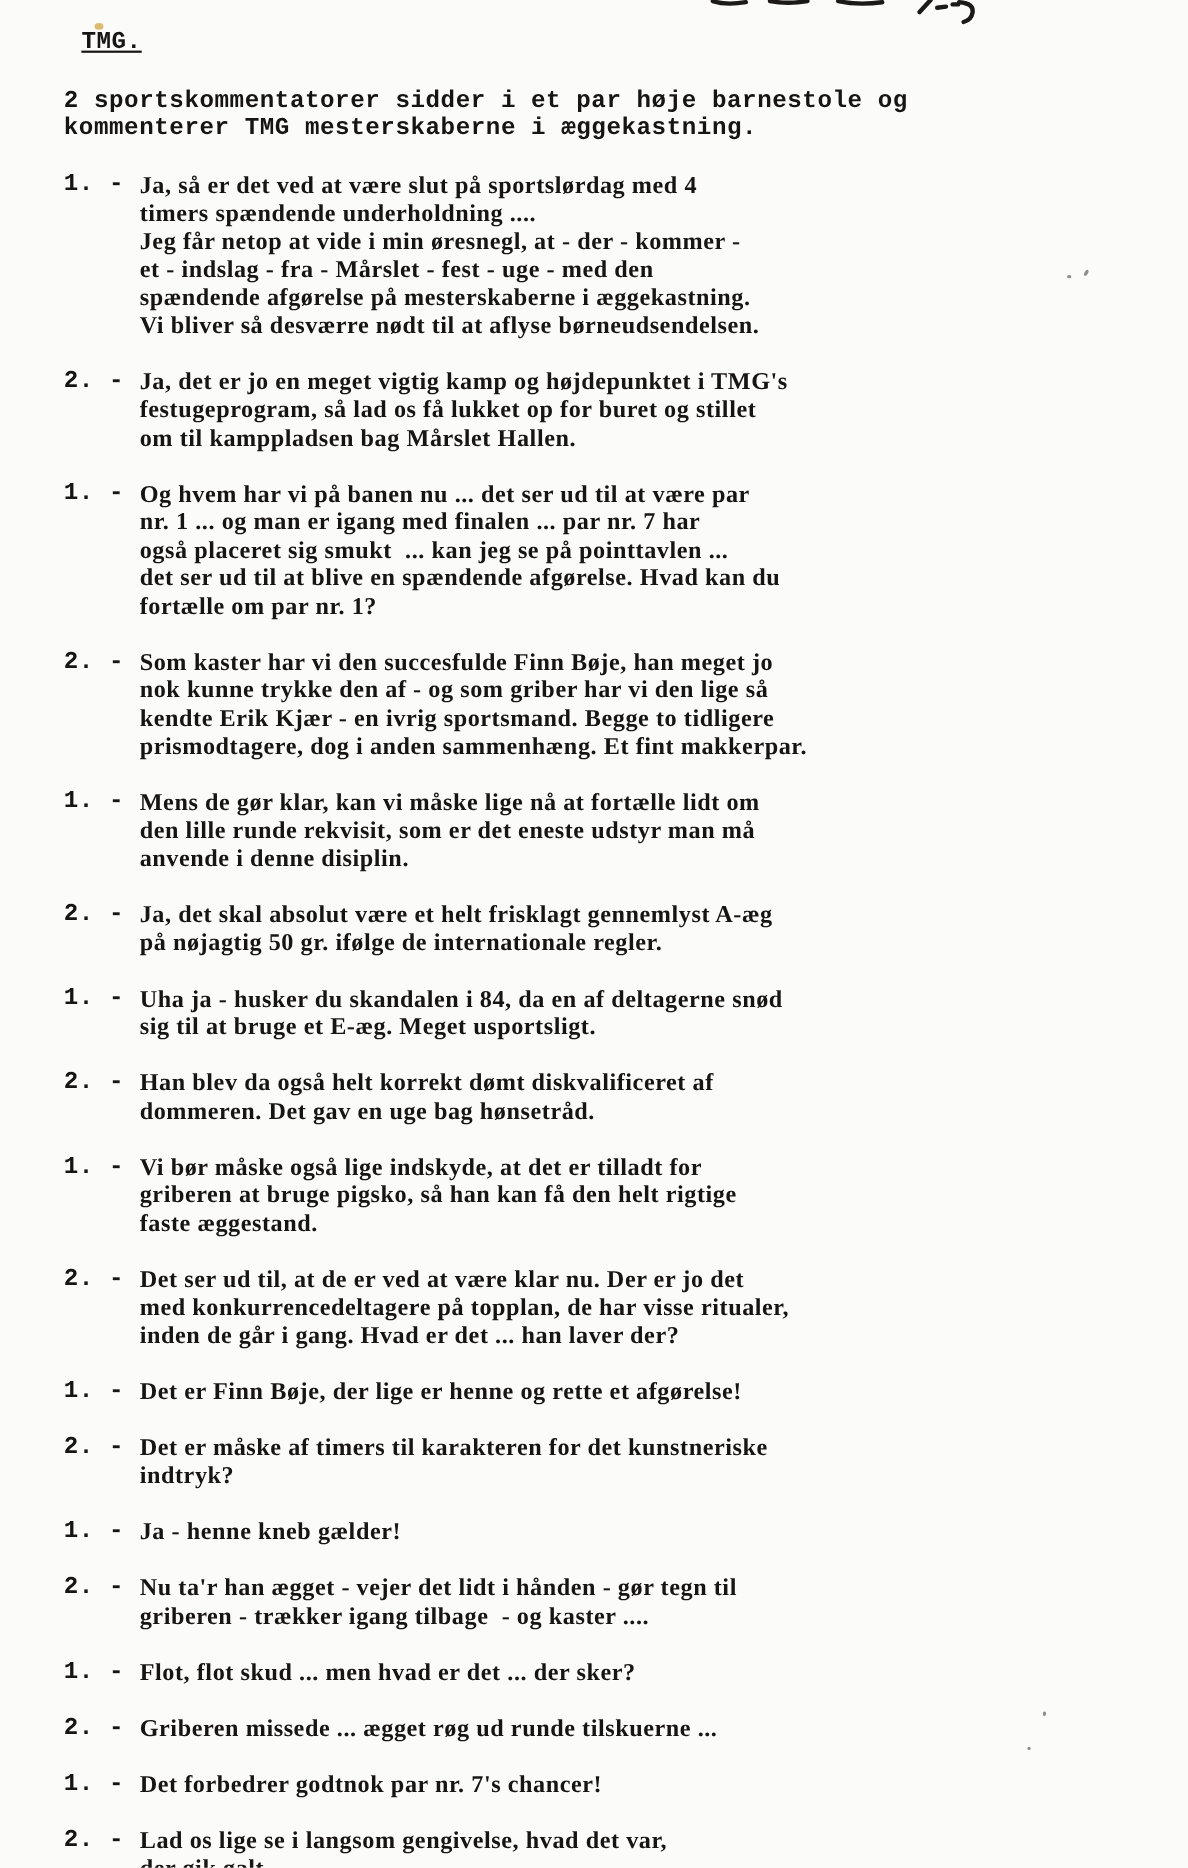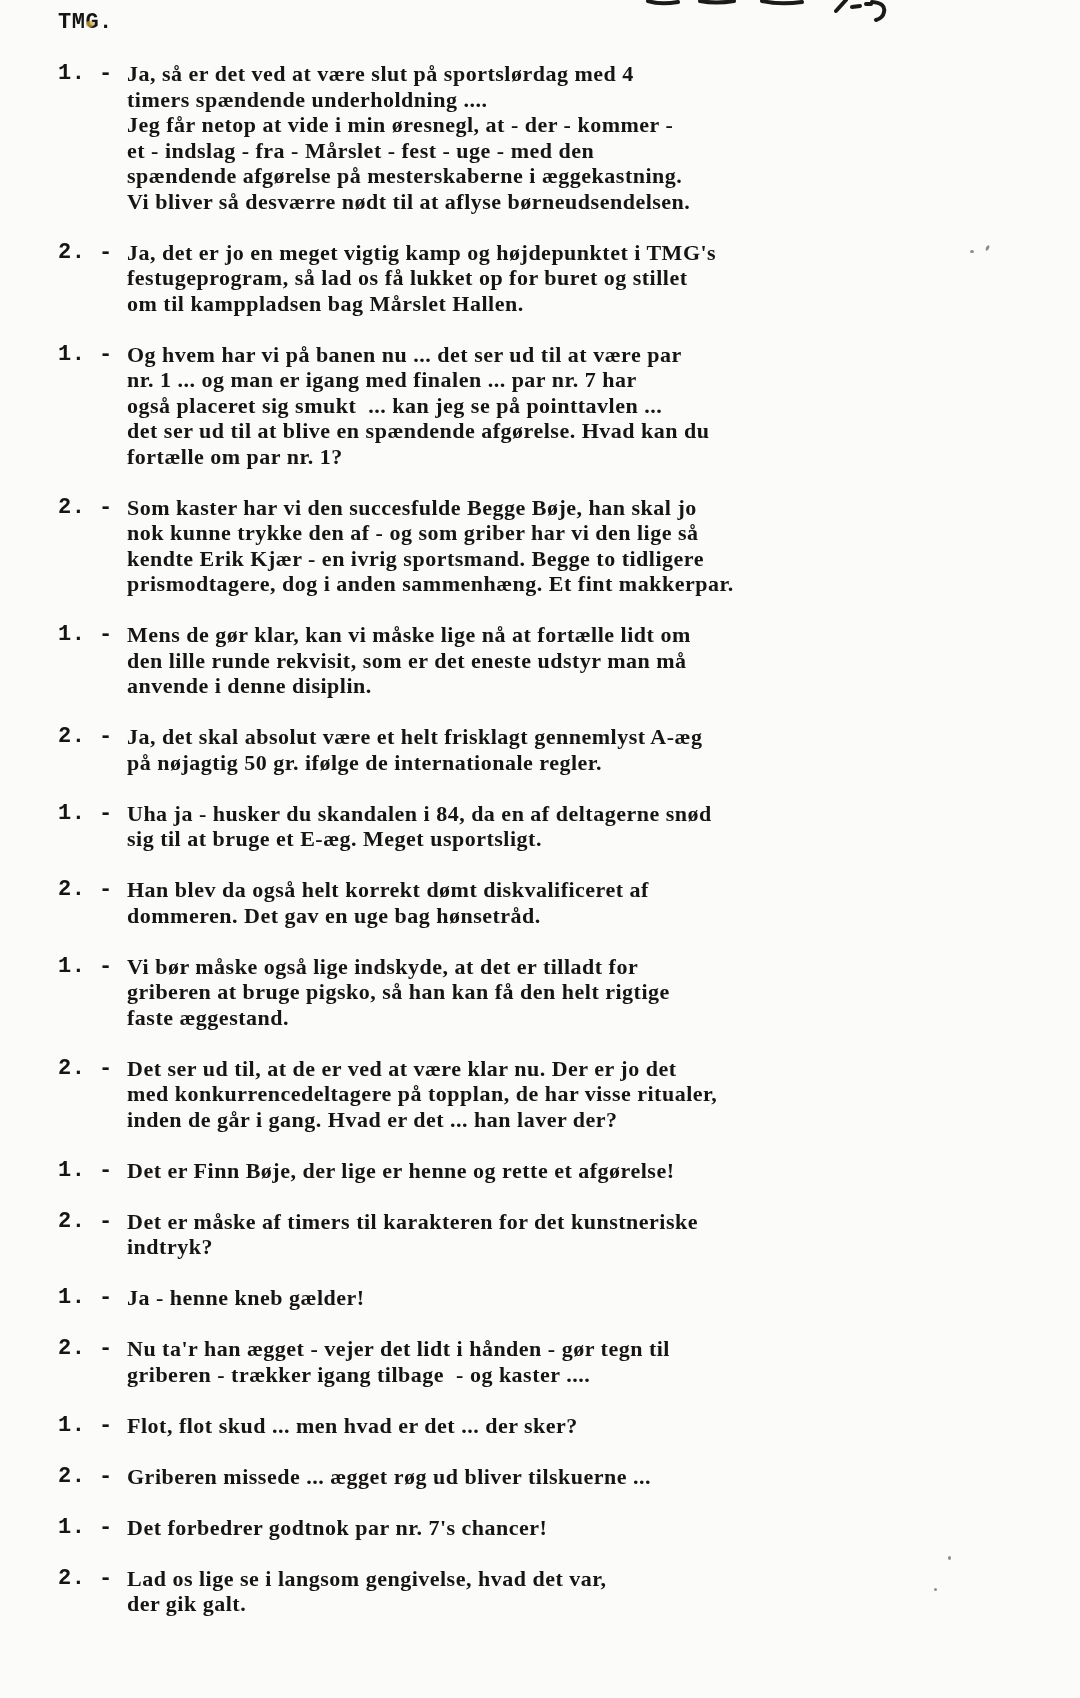--- a/index.html
+++ b/index.html
@@ -19,22 +19,23 @@
     line-height: 25.5px;
     letter-spacing: 0.5px;
   }
   .page {
     position: absolute;
     inset: 0;
     padding: 10px 36px 0 58px;
     box-sizing: border-box;
   }
   .doc-header {
-    margin: 0;
+    margin: 16px;
     white-space: pre-wrap;
+    text-decoration: underline;
   }
   .intro {
     margin: 27px 0 0 0;
     white-space: pre-wrap;
   }
   .utterance {
     display: flex;
     margin-top: 25.5px;
     align-items: flex-start;
   }
@@ -76,20 +77,22 @@
   .speck.s3 { left: 948px; top: 1556px; width: 3px; height: 4px; }
   .speck.s4 { left: 934px; top: 1588px; width: 3px; height: 3px; }
 </style>
 </head>
 <body>
 
 <div class="page">
 
   <div class="doc-header">TMG.</div>
 
+  <div class="intro">2 sportskommentatorer sidder i et par høje barnestole og
+kommenterer TMG mesterskaberne i æggekastning.</div>
 
   <div>
   <div class="utterance">
     <div class="speaker">1. -</div>
     <div class="utterance-text">Ja, så er det ved at være slut på sportslørdag med 4
 timers spændende underholdning ....
 Jeg får netop at vide i min øresnegl, at - der - kommer -
 et - indslag - fra - Mårslet - fest - uge - med den
 spændende afgørelse på mesterskaberne i æggekastning.
 Vi bliver så desværre nødt til at aflyse børneudsendelsen.</div>
@@ -106,21 +109,21 @@
     <div class="speaker">1. -</div>
     <div class="utterance-text">Og hvem har vi på banen nu ... det ser ud til at være par
 nr. 1 ... og man er igang med finalen ... par nr. 7 har
 også placeret sig smukt  ... kan jeg se på pointtavlen ...
 det ser ud til at blive en spændende afgørelse. Hvad kan du
 fortælle om par nr. 1?</div>
   </div>
 
   <div class="utterance">
     <div class="speaker">2. -</div>
-    <div class="utterance-text">Som kaster har vi den succesfulde Begge Bøje, han skal jo
+    <div class="utterance-text">Som kaster har vi den succesfulde Finn Bøje, han meget jo
 nok kunne trykke den af - og som griber har vi den lige så
 kendte Erik Kjær - en ivrig sportsmand. Begge to tidligere
 prismodtagere, dog i anden sammenhæng. Et fint makkerpar.</div>
   </div>
 
   <div class="utterance">
     <div class="speaker">1. -</div>
     <div class="utterance-text">Mens de gør klar, kan vi måske lige nå at fortælle lidt om
 den lille runde rekvisit, som er det eneste udstyr man må
 anvende i denne disiplin.</div>
@@ -180,21 +183,21 @@
 griberen - trækker igang tilbage  - og kaster ....</div>
   </div>
 
   <div class="utterance">
     <div class="speaker">1. -</div>
     <div class="utterance-text">Flot, flot skud ... men hvad er det ... der sker?</div>
   </div>
 
   <div class="utterance">
     <div class="speaker">2. -</div>
-    <div class="utterance-text">Griberen missede ... ægget røg ud bliver tilskuerne ...</div>
+    <div class="utterance-text">Griberen missede ... ægget røg ud runde tilskuerne ...</div>
   </div>
 
   <div class="utterance">
     <div class="speaker">1. -</div>
     <div class="utterance-text">Det forbedrer godtnok par nr. 7's chancer!</div>
   </div>
 
   <div class="utterance">
     <div class="speaker">2. -</div>
     <div class="utterance-text">Lad os lige se i langsom gengivelse, hvad det var,

